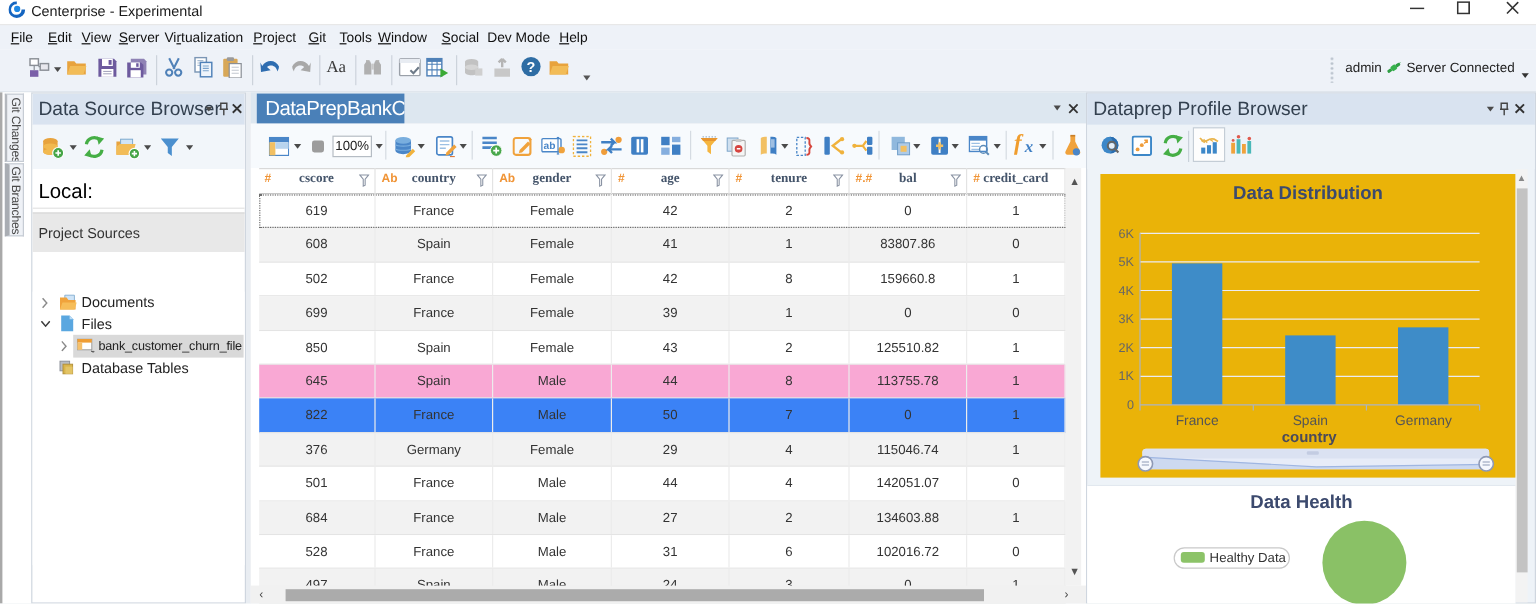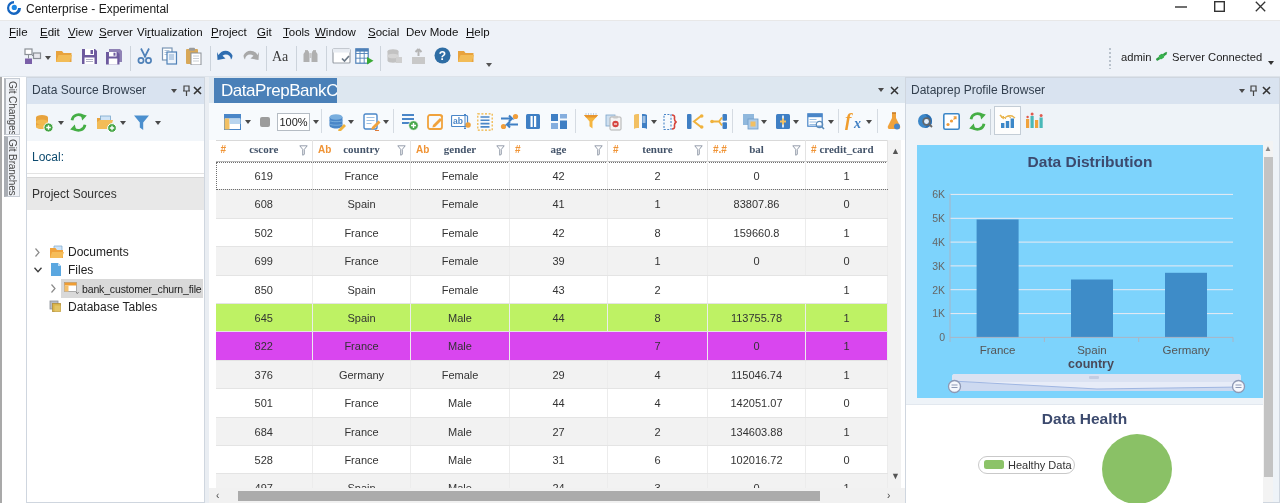--- a/index.html
+++ b/index.html
@@ -14,21 +14,21 @@
 .menuitem u { text-decoration:underline; }
 #maintoolbar { left:0; top:41px; width:1280px; height:36px; background:#eef2f8; border-bottom:1px solid #dde3ea; }
 
 #mainarea { left:0; top:77px; width:1280px; height:426px; background:#e9edf2; }
 
 #leftstrip { left:0; top:0; width:26px; height:426px; background:#ffffff; border-left:2px solid #a9a9a9; }
 .vtab { position:absolute; left:2px; width:16px; background:#eef1f6; border:1px solid #c6ccd4; color:#4a4a4a; font-size:10.2px; letter-spacing:-0.2px; writing-mode:vertical-rl; white-space:nowrap; overflow:hidden; line-height:14px; padding-top:2px; }
 
 #leftpanel { left:26px; top:0; width:179px; height:426px; background:#ffffff; border:1px solid #cfd6df; overflow:hidden; }
 .panelheader { position:absolute; left:0; top:0; right:0; height:26px; background:#d9e3f0; }
-.paneltitle { position:absolute; left:5px; top:5px; font-size:12px; color:#33404f; }
+.paneltitle { position:absolute; left:5px; top:5px; font-size:16px; color:#33404f; }
 
 #centerpanel { left:209px; top:0; width:696px; height:426px; background:#f4f4f4; }
 #tabstrip { position:absolute; left:0; top:0; width:696px; height:26px; background:#dde7f0; }
 #activetab { position:absolute; left:5px; top:1px; width:123px; height:25px; background:#4a80b8; color:#fff; font-size:17px; letter-spacing:-0.45px; line-height:25px; padding-left:7px; overflow:hidden; }
 #doctoolbar { position:absolute; left:0; top:26px; width:696px; height:37px; background:#f7fafd; }
 #gridwrap { position:absolute; left:0; top:63px; width:696px; height:363px; background:#ffffff; }
 
 #rightpanel { left:905px; top:0; width:375px; height:426px; background:#eef3f8; border:1px solid #cfd6df; }
 
 .gh { position:absolute; top:0; height:22px; border-right:1px solid #e3e3e3; }
@@ -240,21 +240,21 @@
         </div>
       <svg class="abs" style="left:106px;top:10px" width="17" height="17" viewBox="0 0 17 17">
           <path d="M1 1.5 h15 l-5.8 7 v7.5 l-3.4 -2.5 v-5 z" fill="#4b8fce"></path>
         </svg>
       <div class="abs" style="left:128px;top:17px">
           <div class="dd"></div>
         </div>
     </div>
 
     <div class="abs" style="left:0;top:63px;width:100%;height:33px;background:#fff;border-bottom:1px solid #e3e3e3">
-      <div class="abs" style="left:5px;top:9px;font-size:12px;color:#0c4a6e">Local:</div>
+      <div class="abs" style="left:5px;top:9px;font-size:17px;color:#000000">Local:</div>
     </div>
 
     <div class="abs" style="left:0;top:99px;width:100%;height:33px;background:#e8e8e8;border-top:1px solid #d7d7d7">
       <div class="abs" style="left:5px;top:9px;font-size:12px;color:#333">Project Sources</div>
     </div>
 
 
     <div class="abs" style="left:0;top:165px;width:100%;height:228px;background:#fff">
       <div class="abs" style="left:0;top:0;width:100%;height:18px">
         <svg class="abs" style="left:8px;top:5px" width="5" height="9">
@@ -549,35 +549,37 @@
             <div class="cell" style="left:392.5px;width:100px;line-height:28.4px">1</div>
             <div class="cell" style="left:492.5px;width:98px;line-height:28.4px">0</div>
             <div class="cell" style="left:590.5px;width:82px;line-height:28.4px">0</div>
           </div>
 <div class="grow" style="top:135.6px;background:#ffffff;">
             <div class="cell" style="left:0px;width:97.5px;line-height:28.4px">850</div>
             <div class="cell" style="left:97.5px;width:98px;line-height:28.4px">Spain</div>
             <div class="cell" style="left:195.5px;width:99px;line-height:28.4px">Female</div>
             <div class="cell" style="left:294.5px;width:98px;line-height:28.4px">43</div>
             <div class="cell" style="left:392.5px;width:100px;line-height:28.4px">2</div>
+            <div class="cell" style="left:492.5px;width:98px;line-height:28.4px">125510.82</div>
             <div class="cell" style="left:590.5px;width:82px;line-height:28.4px">1</div>
           </div>
-<div class="grow" style="top:164px;background:#bef264;text-decoration:underline;">
+<div class="grow" style="top:164px;background:#f9a8d4;text-decoration:underline;">
             <div class="cell" style="left:0px;width:97.5px;line-height:28.4px">645</div>
             <div class="cell" style="left:97.5px;width:98px;line-height:28.4px">Spain</div>
             <div class="cell" style="left:195.5px;width:99px;line-height:28.4px">Male</div>
             <div class="cell" style="left:294.5px;width:98px;line-height:28.4px">44</div>
             <div class="cell" style="left:392.5px;width:100px;line-height:28.4px">8</div>
             <div class="cell" style="left:492.5px;width:98px;line-height:28.4px">113755.78</div>
             <div class="cell" style="left:590.5px;width:82px;line-height:28.4px">1</div>
           </div>
-<div class="grow" style="top:192.4px;background:#d946ef;">
+<div class="grow" style="top:192.4px;background:#3b82f6;">
             <div class="cell" style="left:0px;width:97.5px;line-height:28.4px">822</div>
             <div class="cell" style="left:97.5px;width:98px;line-height:28.4px">France</div>
             <div class="cell" style="left:195.5px;width:99px;line-height:28.4px">Male</div>
+            <div class="cell" style="left:294.5px;width:98px;line-height:28.4px">50</div>
             <div class="cell" style="left:392.5px;width:100px;line-height:28.4px">7</div>
             <div class="cell" style="left:492.5px;width:98px;line-height:28.4px">0</div>
             <div class="cell" style="left:590.5px;width:82px;line-height:28.4px">1</div>
           </div>
 <div class="grow" style="top:220.8px;background:#f2f2f2;">
             <div class="cell" style="left:0px;width:97.5px;line-height:28.4px">376</div>
             <div class="cell" style="left:97.5px;width:98px;line-height:28.4px">Germany</div>
             <div class="cell" style="left:195.5px;width:99px;line-height:28.4px">Female</div>
             <div class="cell" style="left:294.5px;width:98px;line-height:28.4px">29</div>
             <div class="cell" style="left:392.5px;width:100px;line-height:28.4px">4</div>
@@ -683,21 +685,21 @@
           <rect x="1" y="7" width="3.2" height="9" fill="#f0a23c"></rect>
           <rect x="5.5" y="4" width="3.2" height="12" fill="#49b8b8"></rect>
           <rect x="10" y="8" width="3.2" height="8" fill="#f0a23c"></rect>
           <rect x="14.5" y="5.5" width="3.2" height="10.5" fill="#49b8b8"></rect>
           <circle cx="7.1" cy="2" r="1.5" fill="#e05a4e"></circle>
           <circle cx="16.1" cy="3.5" r="1.5" fill="#e05a4e"></circle>
           <circle cx="2.6" cy="5" r="1.2" fill="#e05a4e"></circle>
         </svg>
     </div>
 
-    <div class="abs" style="left:11px;top:67px;width:346px;height:253px;background:#7dd3fc">
+    <div class="abs" style="left:11px;top:67px;width:346px;height:253px;background:#eab308">
       <div class="abs" style="left:0;top:8px;width:100%;text-align:center;font-size:15.5px;font-weight:bold;color:#3c4a6e">Data Distribution</div>
       <svg class="abs" style="left:0;top:30px" width="346" height="223" viewBox="0 0 346 223">
         <g stroke="#ebebf2" stroke-width="1">
           <line x1="33" y1="19.4" x2="316" y2="19.4"></line>
             <line x1="33" y1="43.3" x2="316" y2="43.3"></line>
             <line x1="33" y1="67.1" x2="316" y2="67.1"></line>
             <line x1="33" y1="90.9" x2="316" y2="90.9"></line>
             <line x1="33" y1="114.7" x2="316" y2="114.7"></line>
             <line x1="33" y1="138.6" x2="316" y2="138.6"></line>
         </g>

